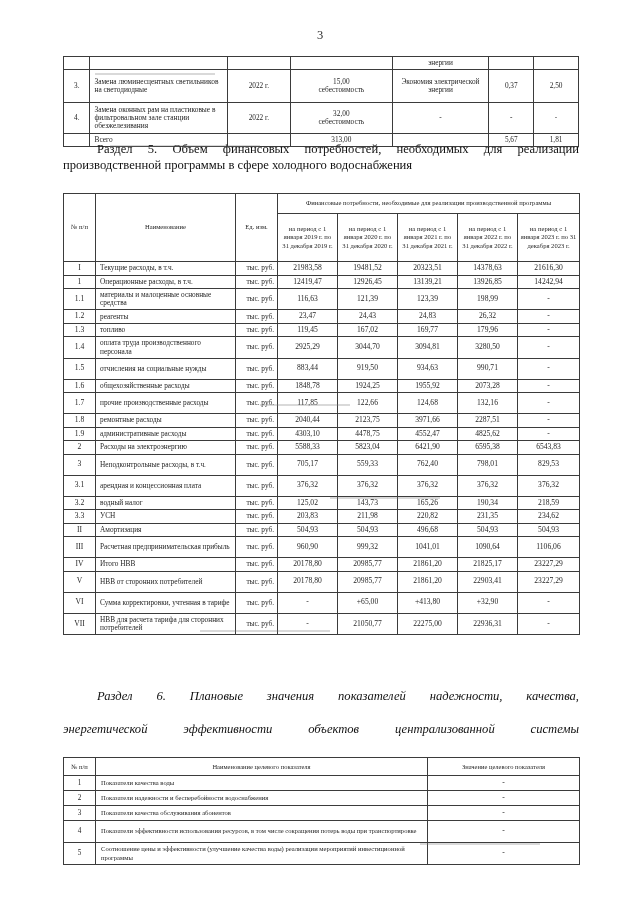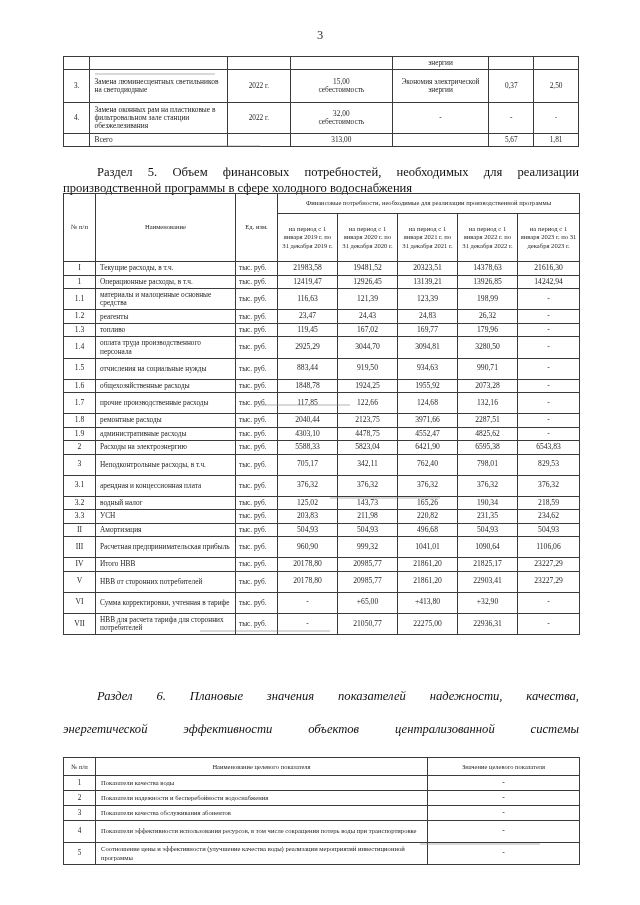--- a/index.html
+++ b/index.html
@@ -60,21 +60,21 @@
 
   
   .sec-head {
     position: absolute;
     font-size: 12.6px;
     line-height: 1.30;
     color: #121212;
     text-align: justify;
     text-justify: inter-word;
   }
-  .sec5 { left: 63px; top: 164px; width: 516px; }
+  .sec5 { left: 63px; top: 141px; width: 516px; }
   .sec5 .ind { display: inline-block; width: 34px; }
   .sec6 { left: 63px; top: 688px; width: 516px; }
   .sec6-line { display: block; font-style: italic; }
   .sec6-j { text-align: justify; }
   .sec6-j:after { content: ""; display: inline-block; width: 100%; }
 
   
   .fin-wrap {
     position: absolute;
     left: 63px;
@@ -85,21 +85,21 @@
   table.fin td { height: 12px; }
   table.fin td.nm { text-align: left; padding-left: 4px; font-size: 7.3px; }
   table.fin thead td {
     text-align: center;
     font-size: 6.6px;
     line-height: 1.22;
     padding: 1px 2px;
   }
   table.fin td.num { text-align: center; font-size: 7.6px; }
   table.fin td.idx { text-align: center; font-size: 7.6px; }
-  table.fin td.unit { text-align: left; font-size: 7.3px; }
+  table.fin td.unit { text-align: right; font-size: 7.3px; }
   table.fin tr.two td { height: 21px; }
 
   
   .ind-wrap {
     position: absolute;
     left: 63px;
     top: 757px;
     width: 516px;
   }
   table.ind { font-size: 6.6px; }
@@ -329,21 +329,21 @@
             <td class="num">5823,04</td>
             <td class="num">6421,90</td>
             <td class="num">6595,38</td>
             <td class="num">6543,83</td>
           </tr>
           <tr class="two">
             <td class="idx">3</td>
             <td class="nm">Неподконтрольные расходы, в т.ч.</td>
             <td class="unit">тыс. руб.</td>
             <td class="num">705,17</td>
-            <td class="num">342,11</td>
+            <td class="num">559,33</td>
             <td class="num">762,40</td>
             <td class="num">798,01</td>
             <td class="num">829,53</td>
           </tr>
           <tr class="two">
             <td class="idx">3.1</td>
             <td class="nm">арендная и концессионная плата</td>
             <td class="unit">тыс. руб.</td>
             <td class="num">376,32</td>
             <td class="num">376,32</td>

